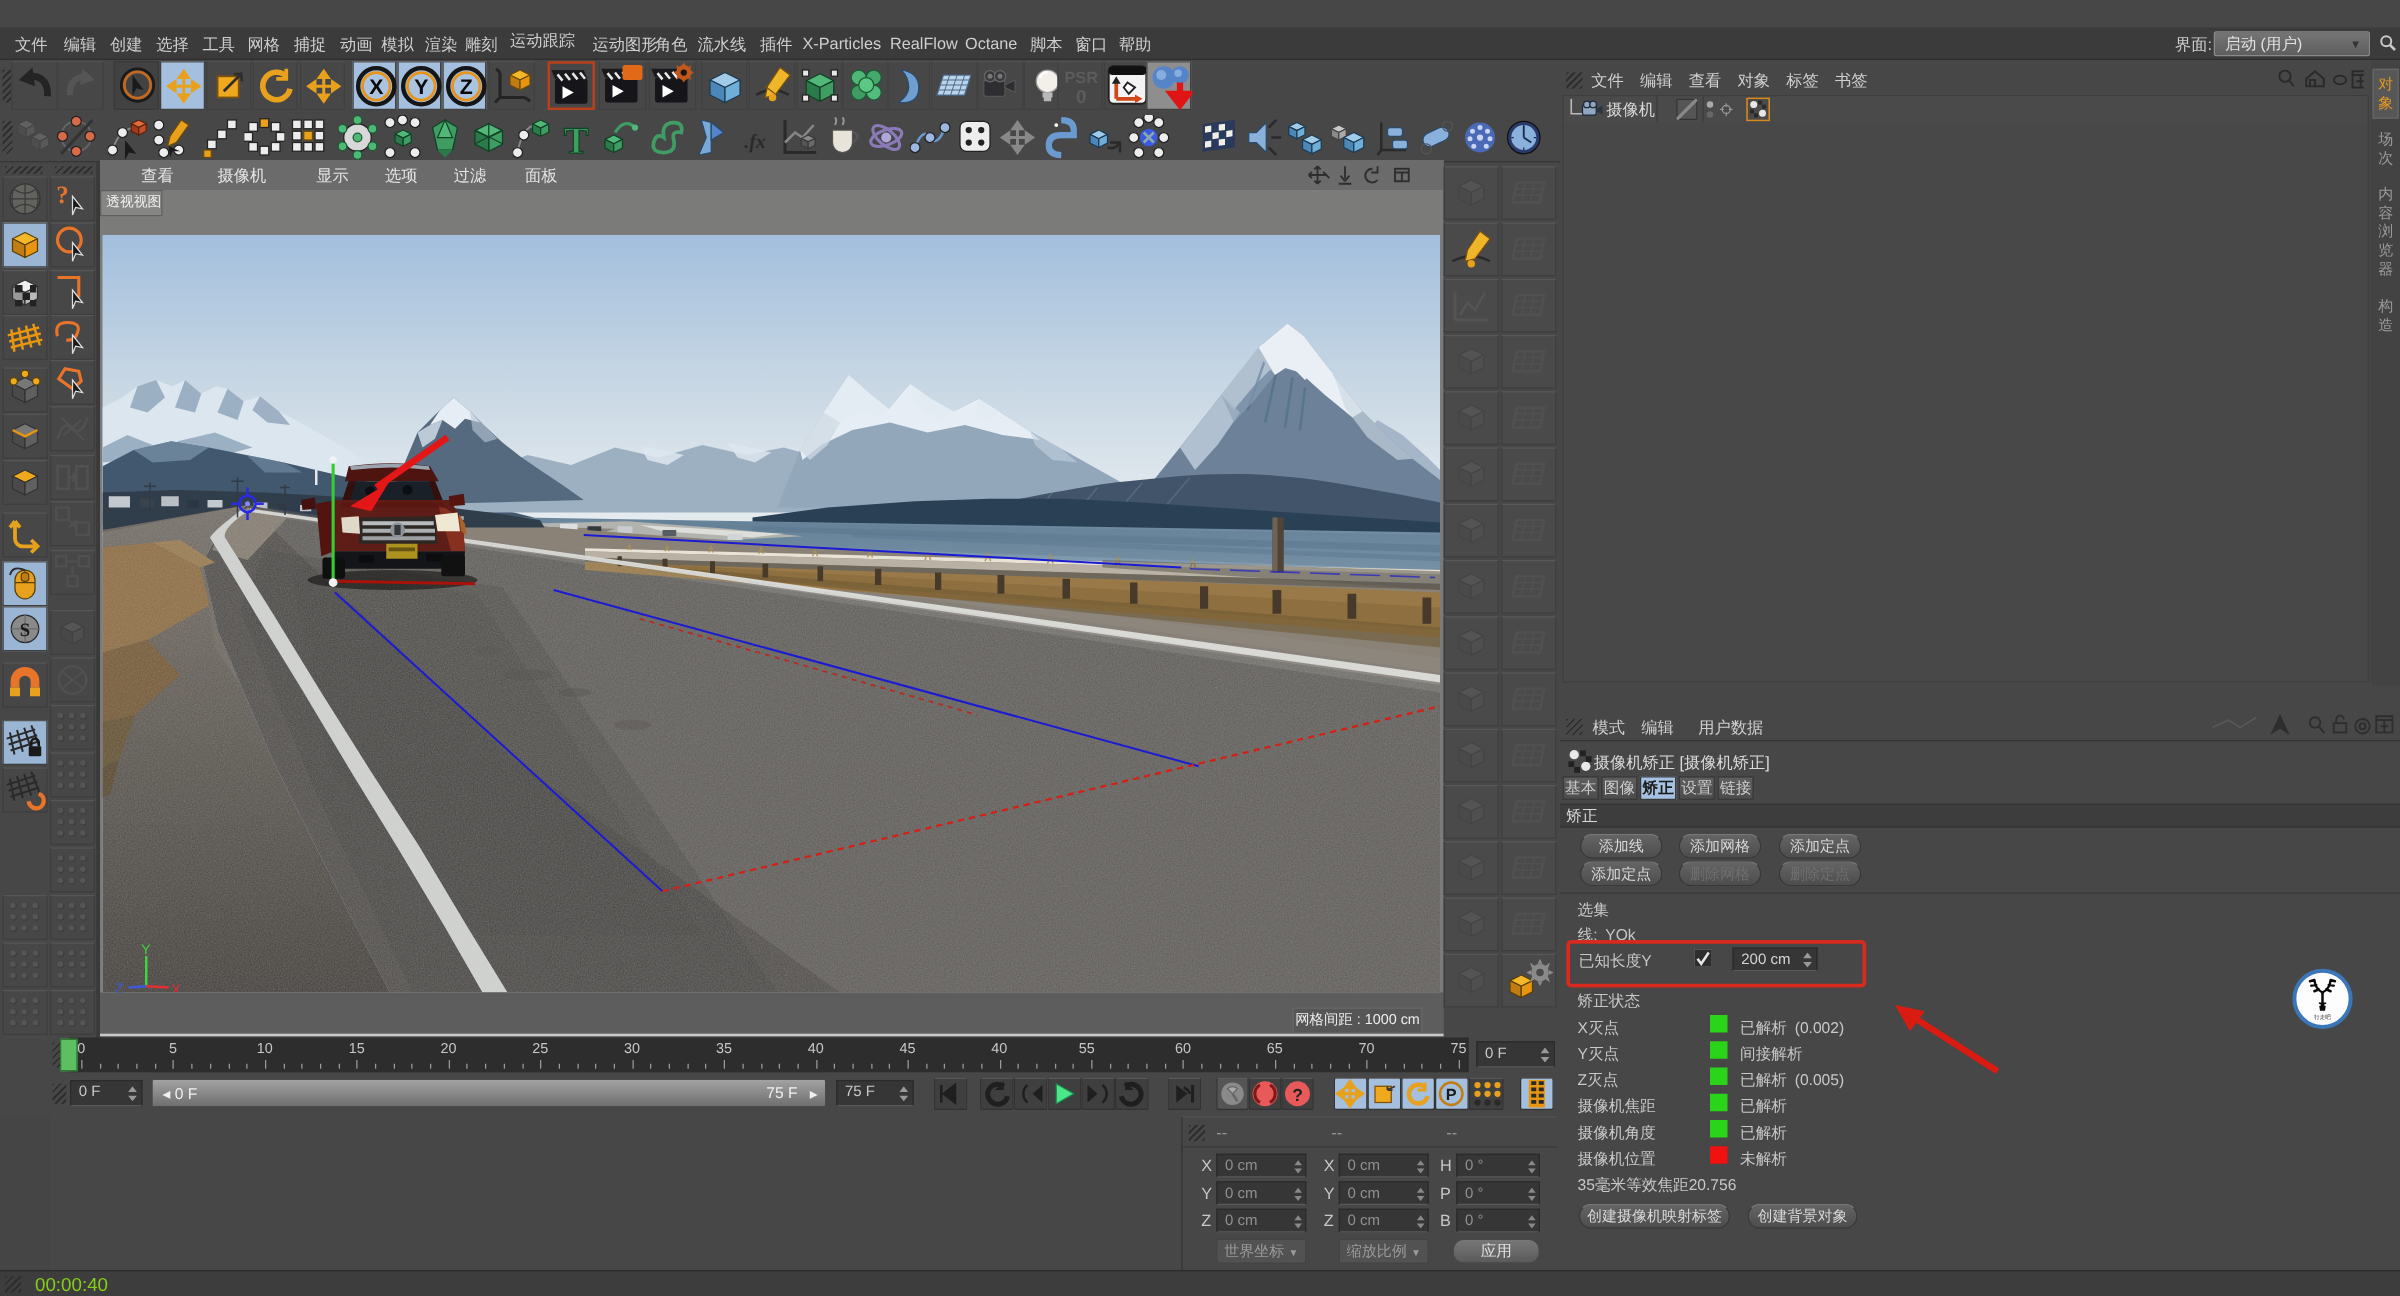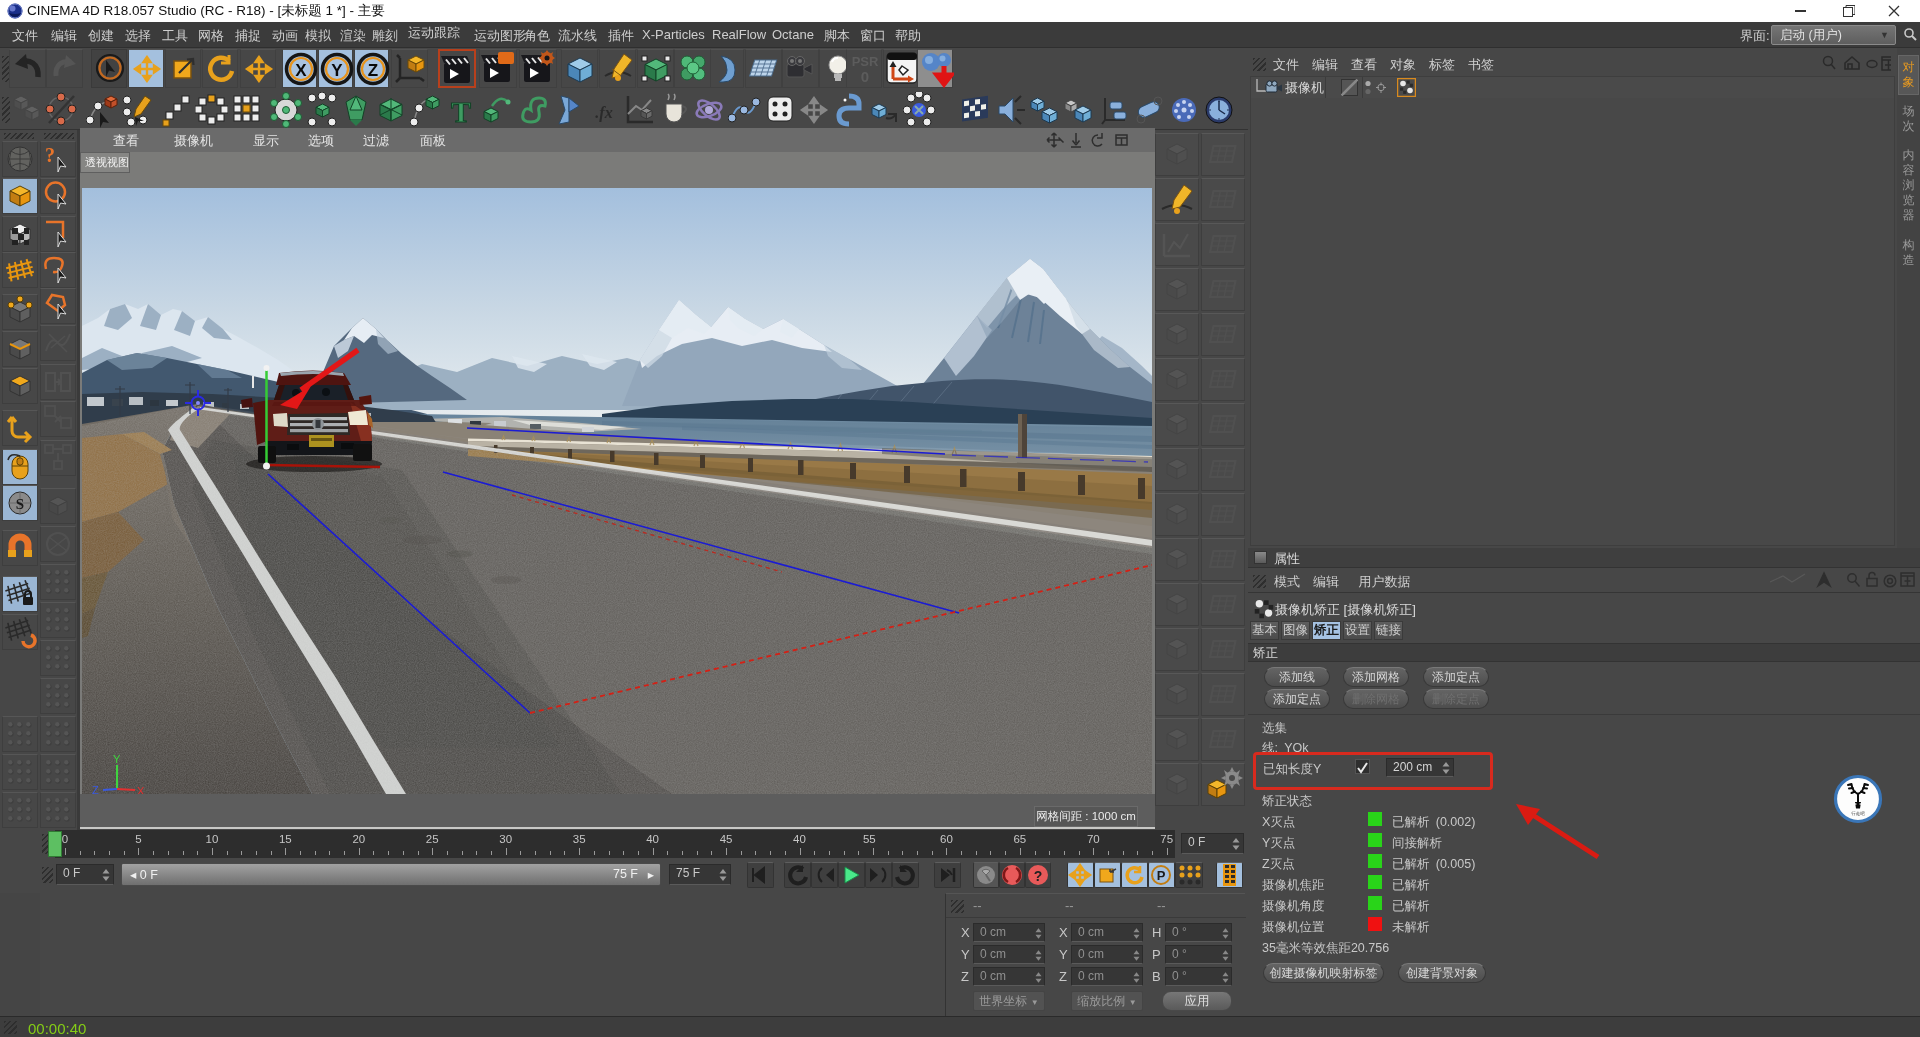--- a/index.html
+++ b/index.html
@@ -9,37 +9,20 @@
 .grip{background-image:repeating-linear-gradient(135deg,#2e2e2e 0 1.5px,transparent 1.5px 4px)}
 .txt{color:#cfcfcf;font-size:13px;white-space:nowrap}
 .pill{position:absolute;height:20px;border-radius:10px;background:linear-gradient(#646464,#4d4d4d);border:1px solid #393939;border-top-color:#787878;color:#d8d8d8;font-size:12px;text-align:center;line-height:18px}
 .fld{position:absolute;background:#363636;border:1px solid #2b2b2b;border-bottom-color:#5a5a5a;color:#909090;font-size:12px;line-height:17px;padding-left:6px}
 .lbl{position:absolute;color:#c8c8c8;font-size:12.5px;white-space:nowrap}
 </style>
 </head>
 <body>
 <div id="root">
 
-<div class="abs" style="left:0;top:0;width:1920px;height:22px;background:#ffffff">
-  <svg class="abs" style="left:7px;top:3px" width="16" height="16" viewBox="0 0 16 16">
-        <circle cx="8" cy="8" r="7.5" fill="#1a2f8a"></circle>
-        <circle cx="8" cy="8" r="7" fill="none" stroke="#7788cc" stroke-width="1"></circle>
-        <circle cx="5.5" cy="5.5" r="3" fill="#6677cc"></circle>
-        <path d="M2 10 a6.5 6.5 0 0 0 12 0 a 9 3 0 0 1 -12 0z" fill="#0a1a5a"></path>
-      </svg>
-  <div class="abs" style="left:27px;top:2px;font-size:13.5px;color:#111">CINEMA 4D R18.057 Studio (RC - R18) - [未标题 1 *] - 主要</div>
-  <div class="abs" style="left:1795px;top:10px;width:11px;height:1.5px;background:#333"></div>
-  <svg class="abs" style="left:1843px;top:5px" width="12" height="12" viewBox="0 0 12 12">
-        <rect x="0.5" y="2.5" width="9" height="9" fill="none" stroke="#333" stroke-width="1"></rect>
-        <path d="M3 2.5 V0.5 H12 V9.5 H9.5" fill="none" stroke="#333" stroke-width="1"></path>
-      </svg>
-  <svg class="abs" style="left:1888px;top:5px" width="12" height="12" viewBox="0 0 12 12">
-        <path d="M1 1 L11 11 M11 1 L1 11" stroke="#333" stroke-width="1.3"></path>
-      </svg>
-</div>
 
 <div class="abs" style="left:0;top:22px;width:1920px;height:26px;background:#3b3b3b;border-bottom:1px solid #2f2f2f">
   <span class="txt abs" style="left:12px;top:5px">文件</span>
       <span class="txt abs" style="left:51px;top:5px">编辑</span>
       <span class="txt abs" style="left:88px;top:5px">创建</span>
       <span class="txt abs" style="left:125px;top:5px">选择</span>
       <span class="txt abs" style="left:162px;top:5px">工具</span>
       <span class="txt abs" style="left:198px;top:5px">网格</span>
       <span class="txt abs" style="left:235px;top:5px">捕捉</span>
       <span class="txt abs" style="left:272px;top:5px">动画</span>
@@ -1540,24 +1523,20 @@
         <span style="display:block;height:15px;line-height:15px;text-align:center">览</span>
         <span style="display:block;height:15px;line-height:15px;text-align:center">器</span>
       </div>
       <div class="abs" style="left:1px;top:186px;width:21px;height:38px;color:#9a9a9a;font-size:12px;padding-top:4px">
         <span style="display:block;height:15px;line-height:15px;text-align:center">构</span>
         <span style="display:block;height:15px;line-height:15px;text-align:center">造</span>
       </div>
     </div>
 
 <div class="abs" style="left:1248px;top:548px;width:672px;height:469px;background:#474747" id="am">
-  <div class="abs" style="left:0;top:0;width:672px;height:20px;background:#3f3f3f;border-bottom:1px solid #333">
-    <div class="abs" style="left:6px;top:3px;width:13px;height:13px;background:linear-gradient(#8a8a8a,#5a5a5a);border:1px solid #333"></div>
-    <span class="txt abs" style="left:26px;top:2px;color:#dcdcdc">属性</span>
-  </div>
   <div class="abs grip" style="left:5px;top:27px;width:13px;height:13px"></div>
   <div class="txt abs" style="left:26px;top:25px">模式 编辑  用户数据</div>
   <svg class="abs" style="left:520px;top:22px" width="148" height="20" viewBox="0 0 148 20" fill="none" stroke="#2e2e2e" stroke-width="1.5">
     <path d="M2 12 l13 -6 l9 6 l13 -8" stroke="#585858" stroke-width="1.3"></path>
     <path d="M50 16 L56 3 L62 16 L56 12 z" fill="#2e2e2e"></path>
     <circle cx="84" cy="8" r="4.2"></circle>
         <path d="M87 11 l4.5 5.5"></path>
     <rect x="99" y="8.5" width="10" height="7.5"></rect>
         <path d="M101 8.5 v-3 a3 3 0 0 1 6 0"></path>
     <circle cx="122" cy="11" r="5.8"></circle>

